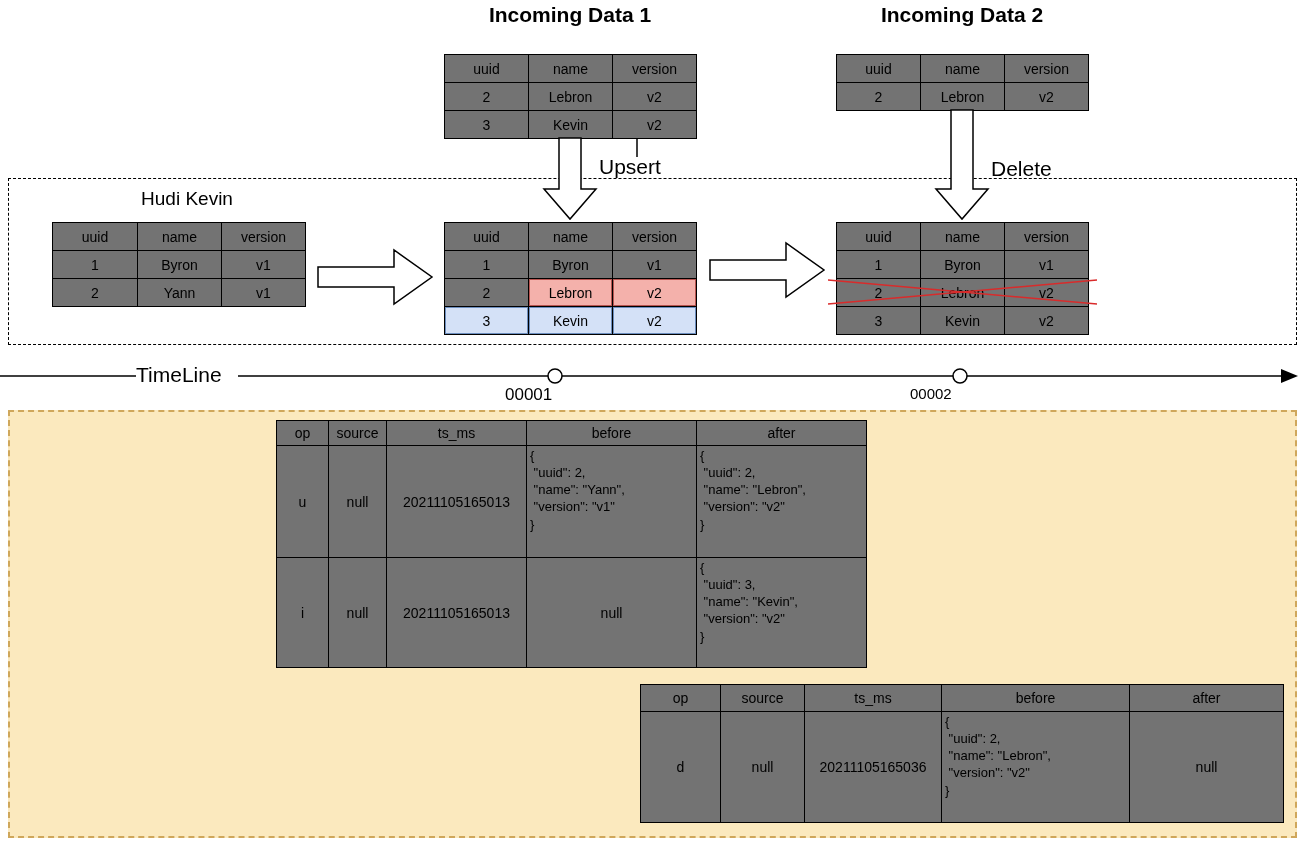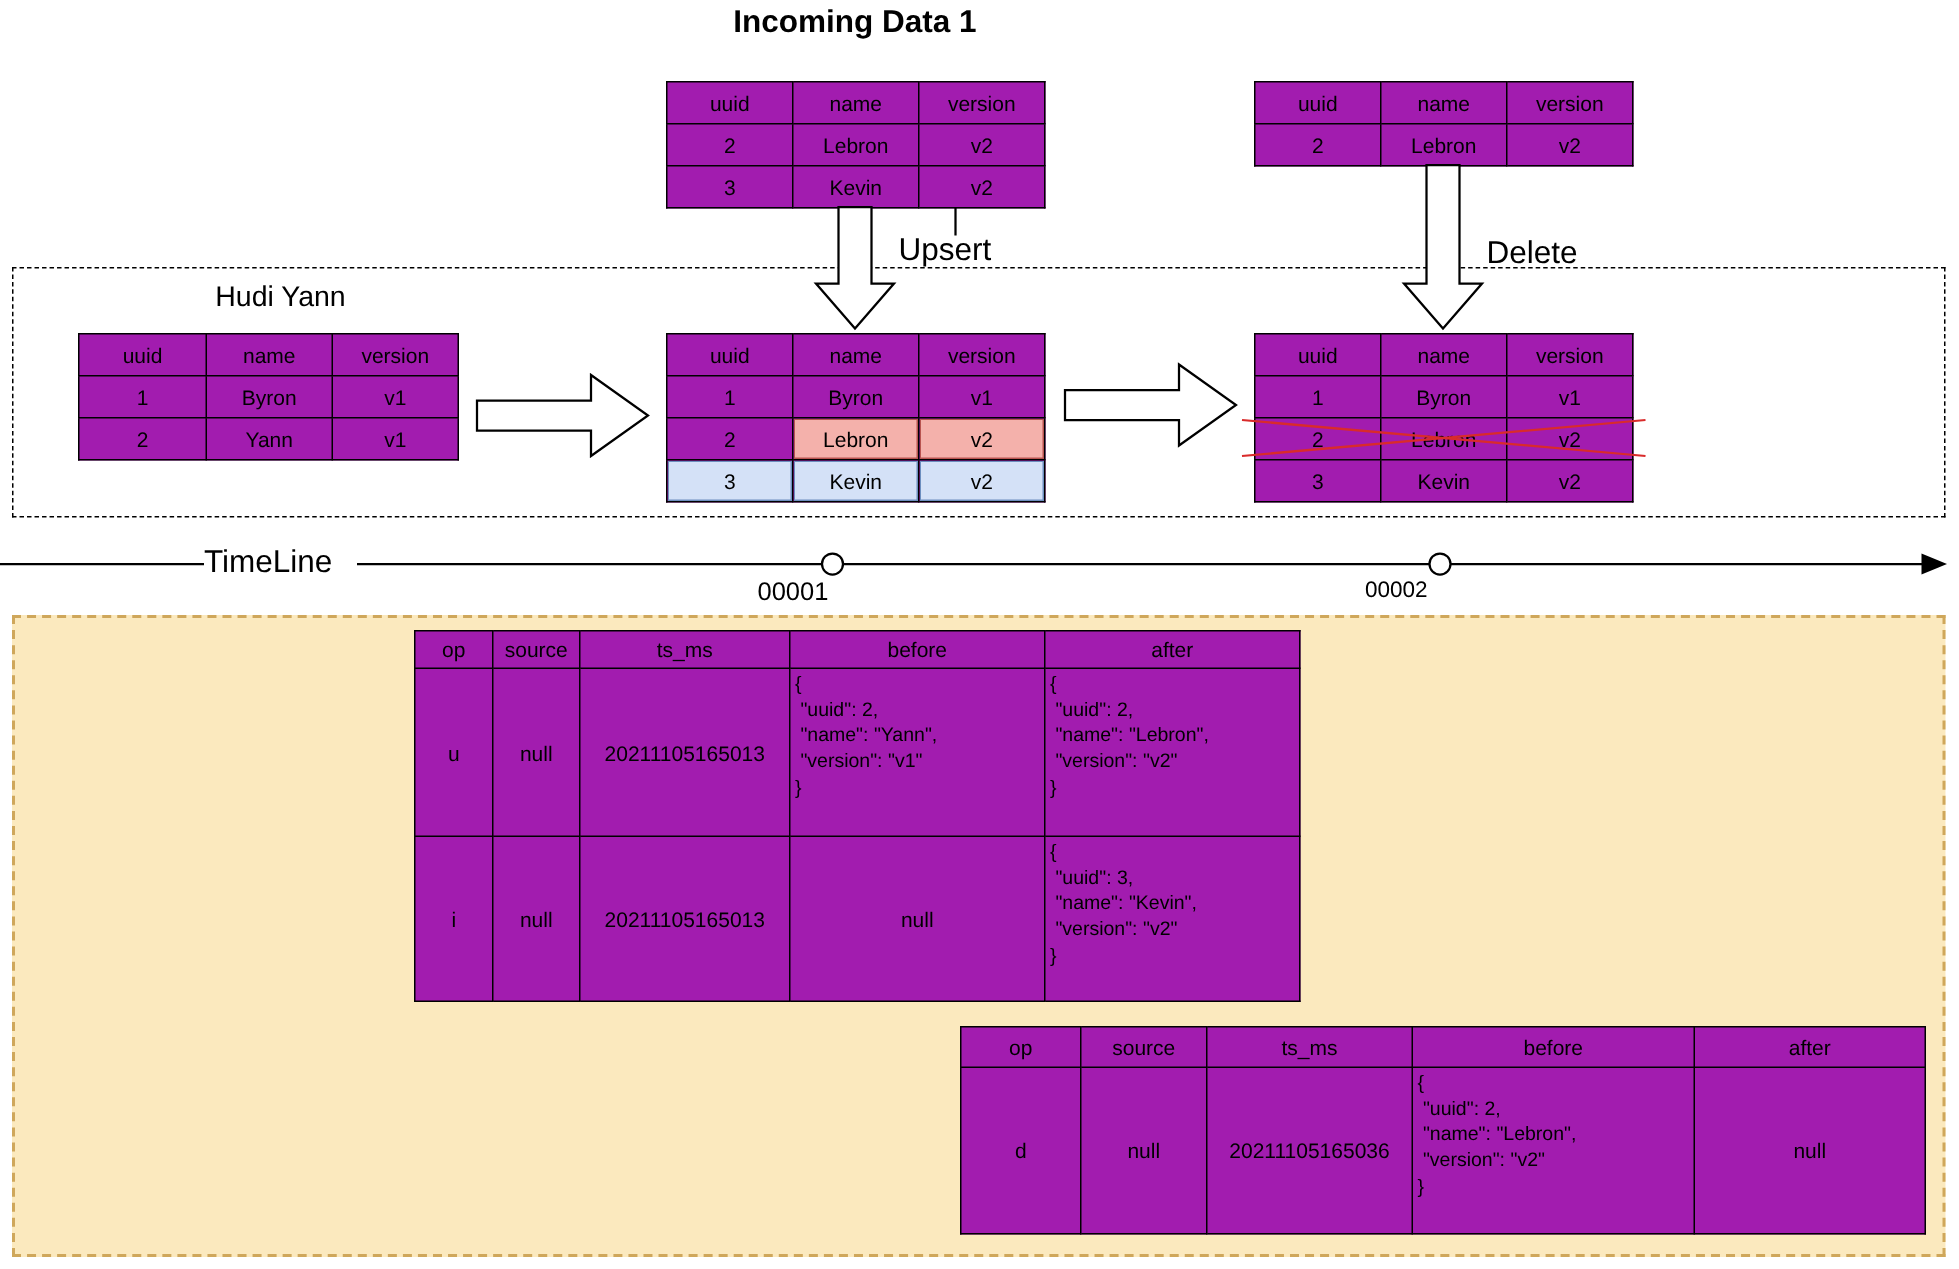--- a/index.html
+++ b/index.html
@@ -5,21 +5,21 @@
   html,body{margin:0;padding:0;background:#ffffff;}
   #canvas{
     position:relative;width:1306px;height:846px;overflow:hidden;
     font-family:Liberation Sans, sans-serif;color:#000;background:#fff;padding-left:32px;
   }
   .abs{position:absolute;}
   .title{font-size:21px;font-weight:bold;text-align:center;}
   .lbl{font-size:21px;}
   .lbl-c{text-align:left;}
   .tbl{position:absolute;}
-  table{border-collapse:collapse;background:#a21caf;table-layout:fixed;}
+  table{border-collapse:collapse;background:#737373;table-layout:fixed;}
   td,th{
     border:1px solid #000;font-size:14px;font-weight:normal;
     text-align:center;vertical-align:middle;padding:0 3px;overflow:hidden;
   }
   td.json{
     text-align:left;vertical-align:top;white-space:pre;
     font-size:13px;line-height:1.32;padding:1px 3px;
   }
   td.hl-red{background:var(--hl-red);box-shadow:inset 0 0 0 1px #b85450;}
   td.hl-blue{background:var(--hl-blue);box-shadow:inset 0 0 0 1px #6c8ebf;}
@@ -33,20 +33,21 @@
   }
   #overlay{position:absolute;left:0;top:0;z-index:6;pointer-events:none;}
   .section-label{font-size:19px;text-align:center;}
 </style>
 </head>
 <body>
 
 <div id="canvas" style="--hl-red: #f4b1ab; --hl-blue: #d4e1f7;">
 
   <div class="abs title" style="left:420px;top:3px;width:300px;">Incoming Data 1</div>
+  <div class="abs title" style="left:812px;top:3px;width:300px;">Incoming Data 2</div>
 
   <div class="tbl" style="left:444px;top:54px;">
       <table>
         <colgroup>
           <col style="width: 84px;">
           <col style="width: 84px;">
           <col style="width: 84px;">
         </colgroup>
         <tbody>
           <tr style="height: 28px;">
@@ -86,21 +87,21 @@
             <td>v2</td>
           </tr>
         </tbody>
       </table>
     </div>
 
   <div class="abs lbl" style="left:599px;top:155px;">Upsert</div>
   <div class="abs lbl" style="left:991px;top:157px;">Delete</div>
 
   <div class="abs" id="hudi-box"></div>
-  <div class="abs section-label" style="left:87px;top:188px;width:200px;">Hudi Yann</div>
+  <div class="abs section-label" style="left:87px;top:188px;width:200px;">Hudi Kevin</div>
 
   <div class="tbl" style="left:52px;top:222px;">
       <table>
         <colgroup>
           <col style="width: 85px;">
           <col style="width: 84px;">
           <col style="width: 84px;">
         </colgroup>
         <tbody>
           <tr style="height: 28px;">

